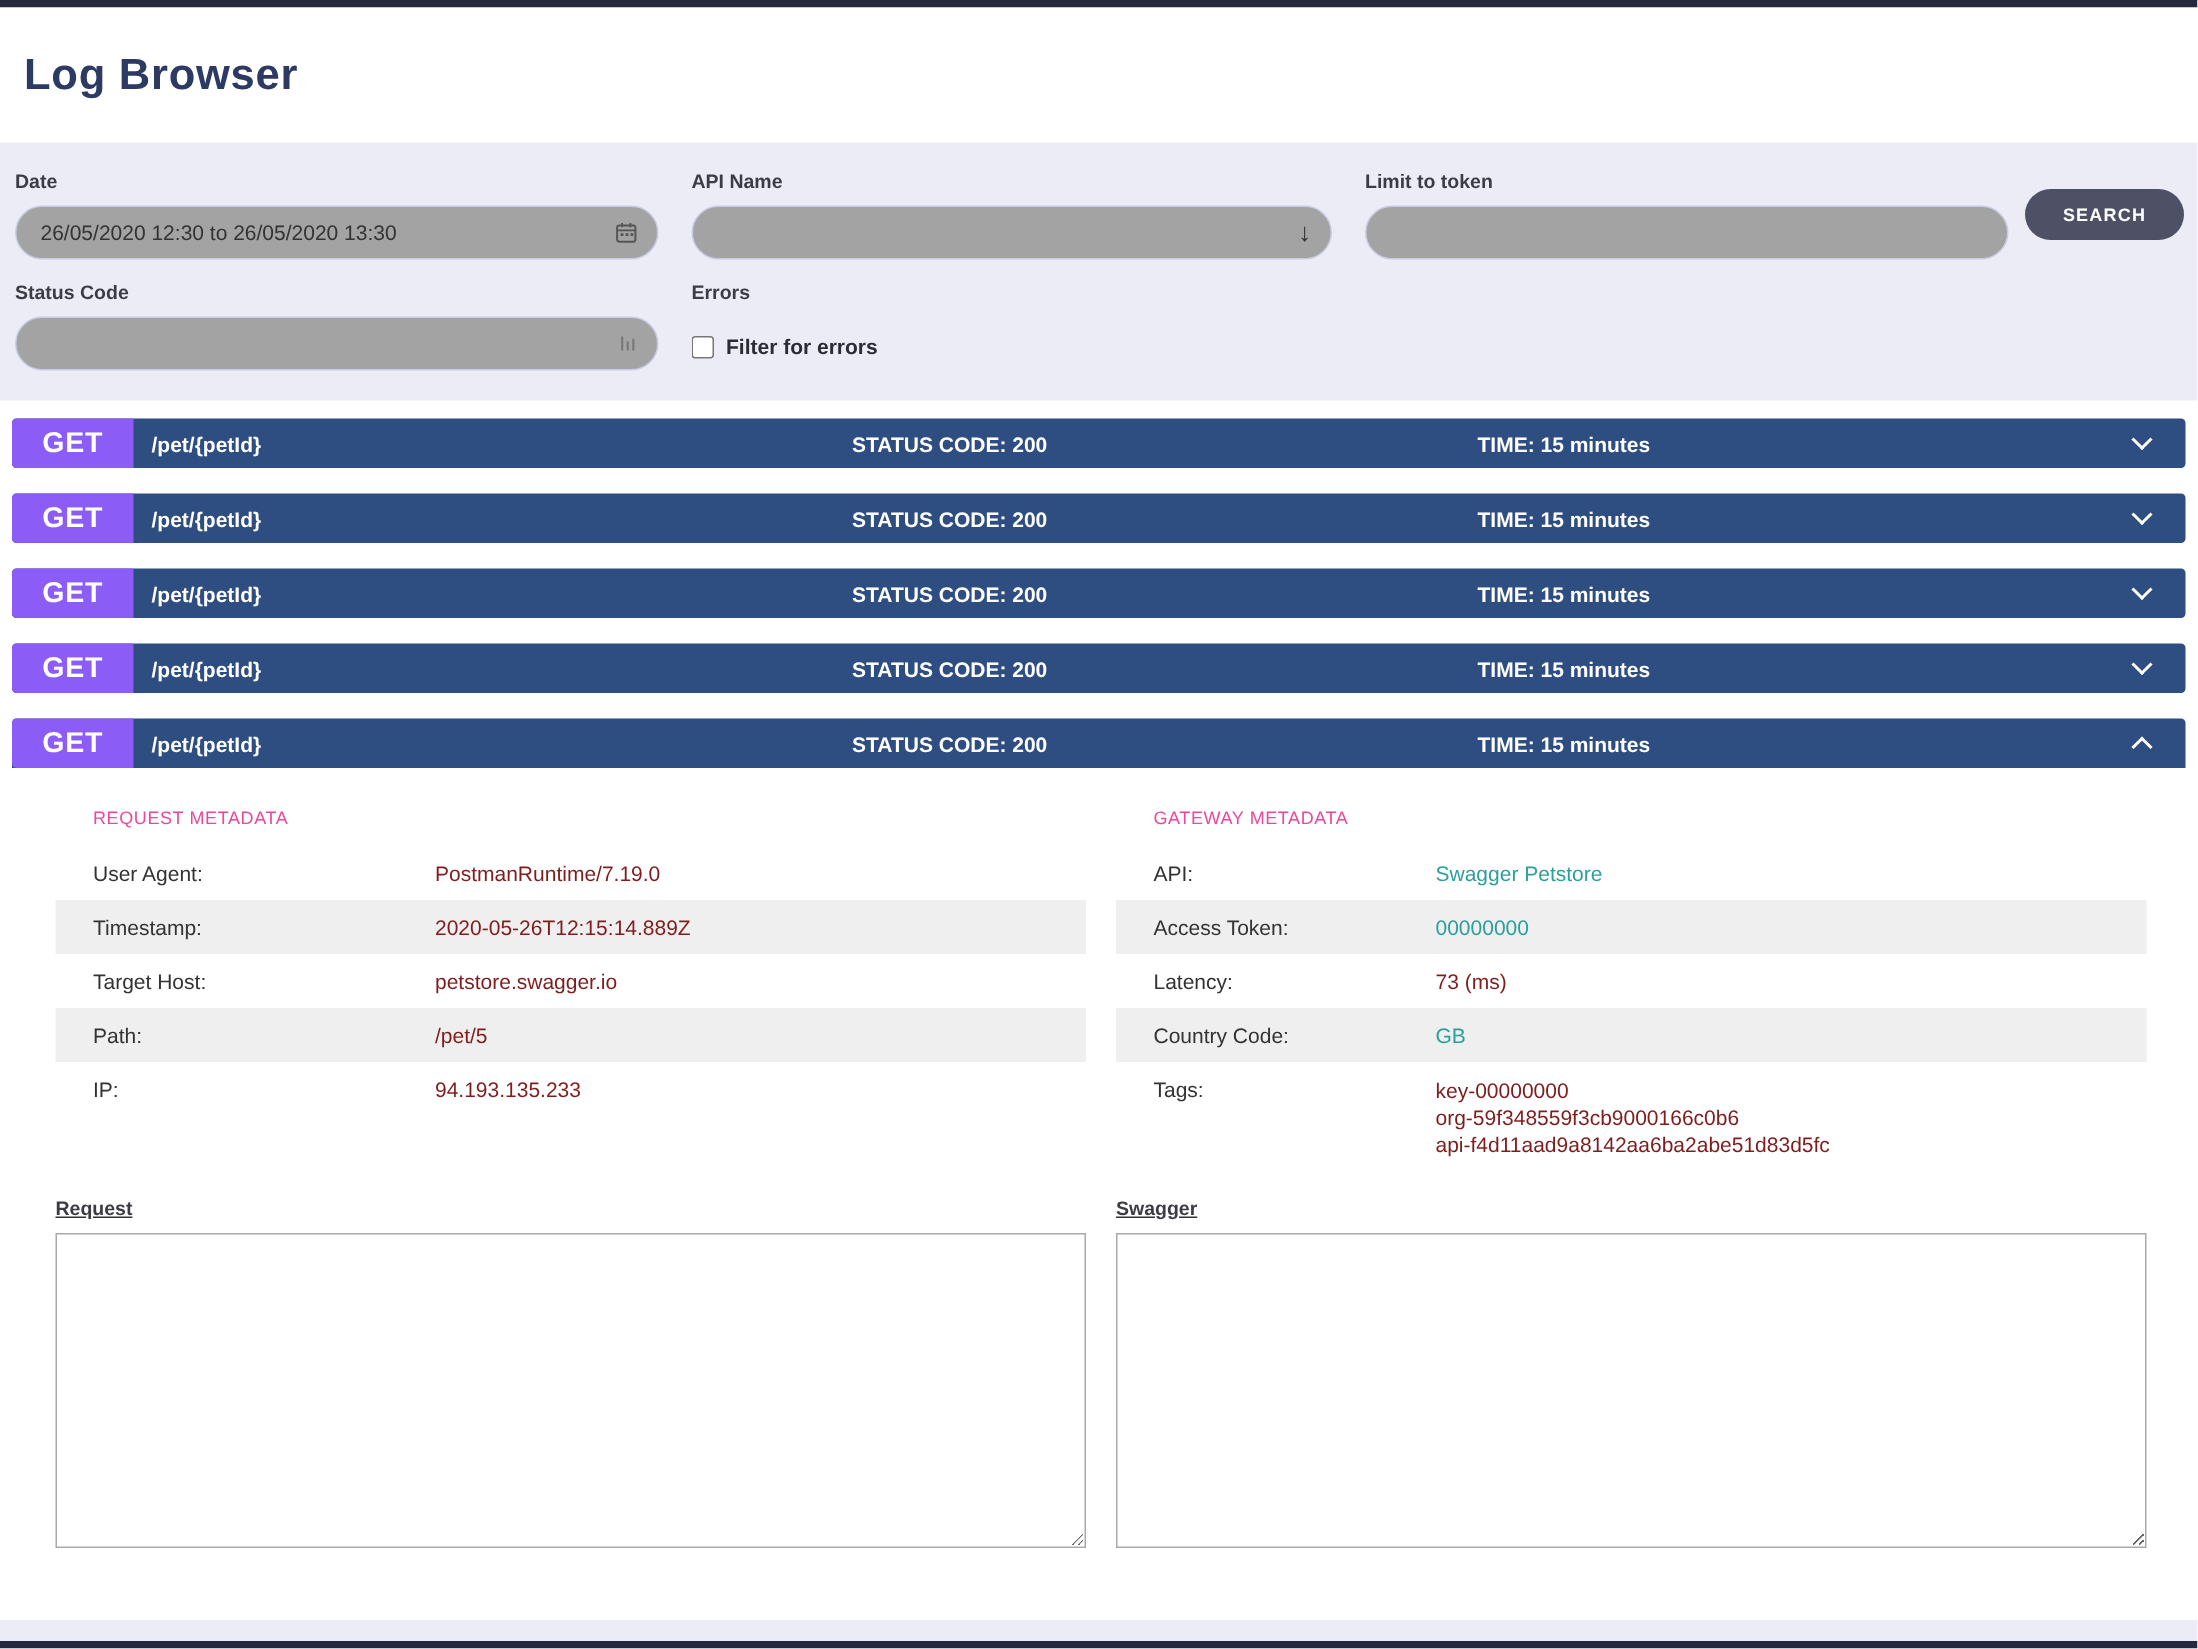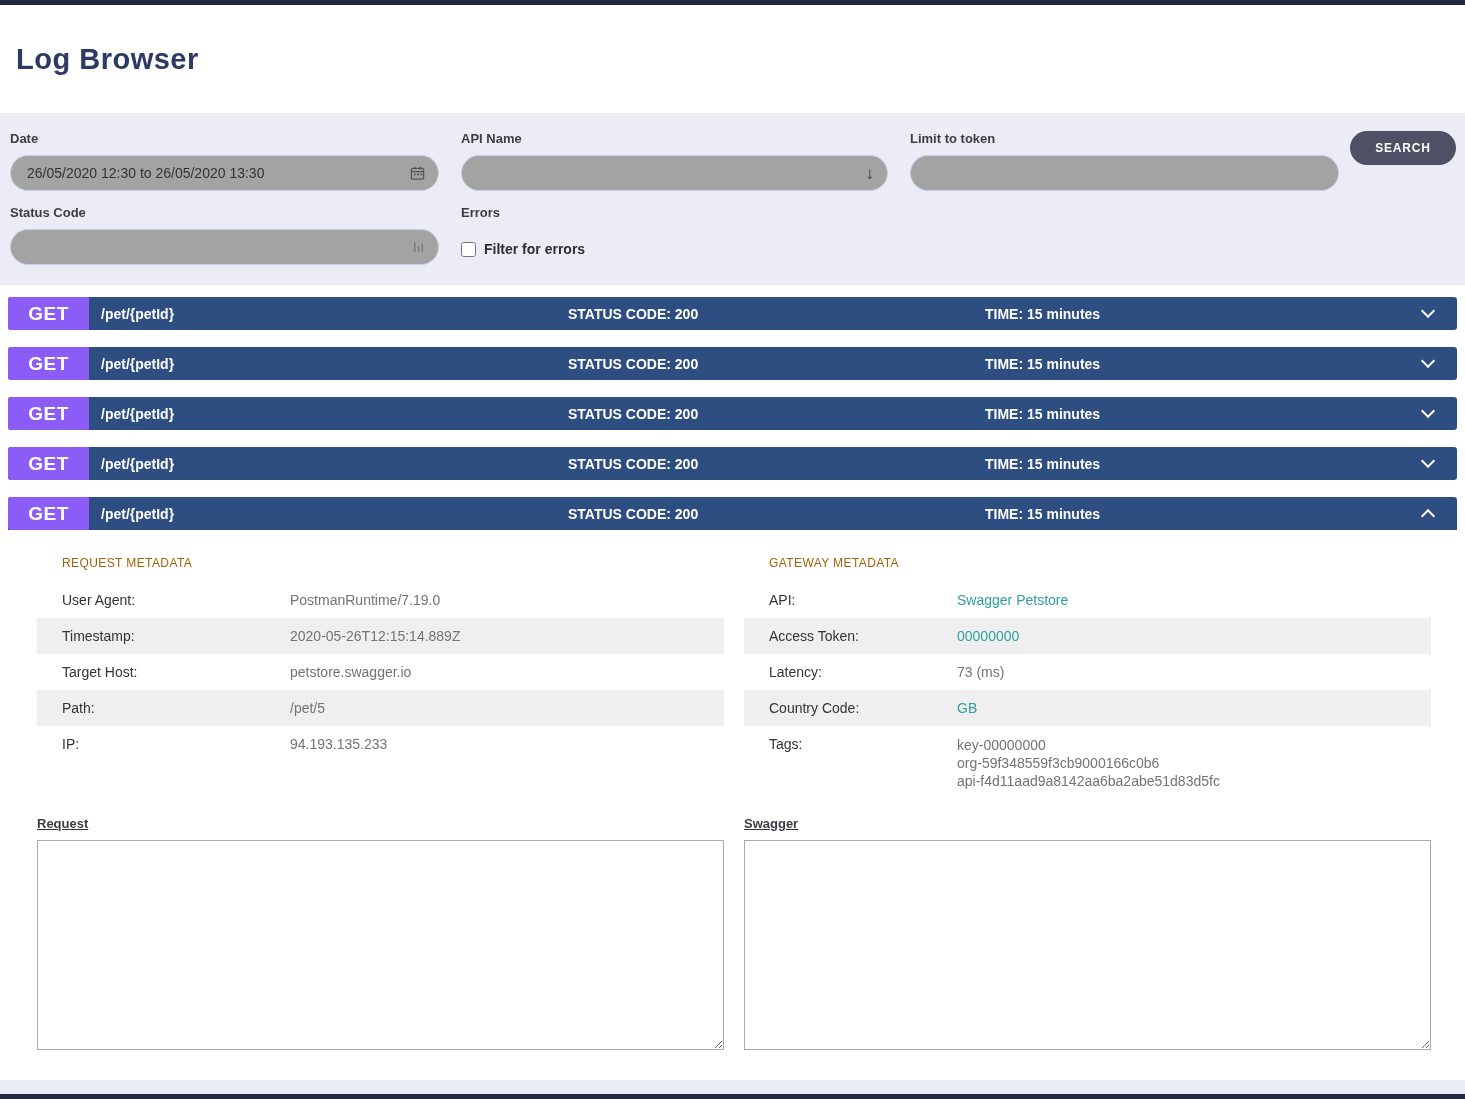--- a/index.html
+++ b/index.html
@@ -9,26 +9,26 @@
     background: #ffffff;
     color: #333;
     position: relative;
   }
   .frame-bar { width:100%; background:#242940; }
   .frame-bar.top { height:5px; }
   .frame-bar.bottom { height:5px; position:absolute; bottom:0; left:0; }
   .bottom-strip { height:14px; background:#ebecf6; position:absolute; bottom:5px; left:0; width:100%; }
 
   
-  header { height:108px; background:#fff; display:flex; align-items:center; padding-left:16px; }
+  header { height:90px; background:#fff; display:flex; align-items:center; padding-left:16px; }
   h1.page-title { font-size:29px; font-weight:bold; color:#2c3a64; letter-spacing:0.5px; }
 
   
   .filters { background:#ebecf6; padding:18px 9px 20px 10px; }
-  .filter-row { display:flex; align-items:flex-start; }
+  .filter-row { display:flex; align-items:center; }
   .filter-group { display:flex; flex-direction:column; }
   .filter-group.w1 { width:429px; margin-right:22px; }
   .filter-group.w2 { width:427px; margin-right:22px; }
   .filter-group.w3 { width:429px; margin-right:11px; }
   .filter-label { font-size:13px; font-weight:600; color:#3c3c44; margin-bottom:9px; }
   .input-wrap { position:relative; }
   .input-wrap input {
     width:100%; height:36px; border:1px solid #c8cce2; border-radius:18px;
     background:#a3a3a3; padding:0 38px 0 16px; font-size:14px; color:#333;
     font-family:"Liberation Sans", sans-serif; outline:none;
@@ -61,27 +61,27 @@
   .log-status { position:absolute; left:560px; font-size:14px; font-weight:bold; }
   .log-time  { position:absolute; left:977px; font-size:14px; font-weight:bold; }
   .chev { position:absolute; right:24px; width:10px; height:10px;
     border-right:2px solid #fff; border-bottom:2px solid #fff; }
   .chev.down { transform:rotate(45deg); top:9px; }
   .chev.up   { transform:rotate(225deg); top:14px; }
 
   
   .detail-panel { background:#fff; margin:0 8px; padding:26px 26px 30px 29px; }
   .detail-grid { display:grid; grid-template-columns:1fr 1fr; column-gap:20px; }
-  .meta-heading { font-size:12px; font-weight:400; color:#a16207; letter-spacing:0.4px; padding-left:25px; margin-bottom:12px; }
+  .meta-heading { font-size:12px; font-weight:400; color:#ec4899; letter-spacing:0.4px; padding-left:25px; margin-bottom:12px; }
   .meta-row { display:grid; font-size:14px; color:#333; padding:10px 10px 10px 25px; align-items:start; }
   .col-left  .meta-row { grid-template-columns:228px 1fr; }
   .col-right .meta-row { grid-template-columns:188px 1fr; }
   .meta-rows .meta-row:nth-child(even) { background:#efefef; }
   .meta-label { color:#333; }
-  .meta-value { color:#737373; }
+  .meta-value { color:#7f1d1d; }
   .link-value { color:#2d9f9c; cursor:pointer; text-decoration:none; }
   .tags-lines div { line-height:18px; }
 
   .io-grid { display:grid; grid-template-columns:1fr 1fr; column-gap:20px; margin-top:16px;text-decoration:underline; }
   .io-label { font-size:13px; font-weight:600; color:#3c3c44; margin-bottom:9px; }
   .io-cell textarea {
     width:100%; height:210px; border:1px solid #a9a9a9; background:#fff;
     resize:both; font-family:"Liberation Sans", sans-serif; font-size:13px; padding:6px;
   }
 </style>

